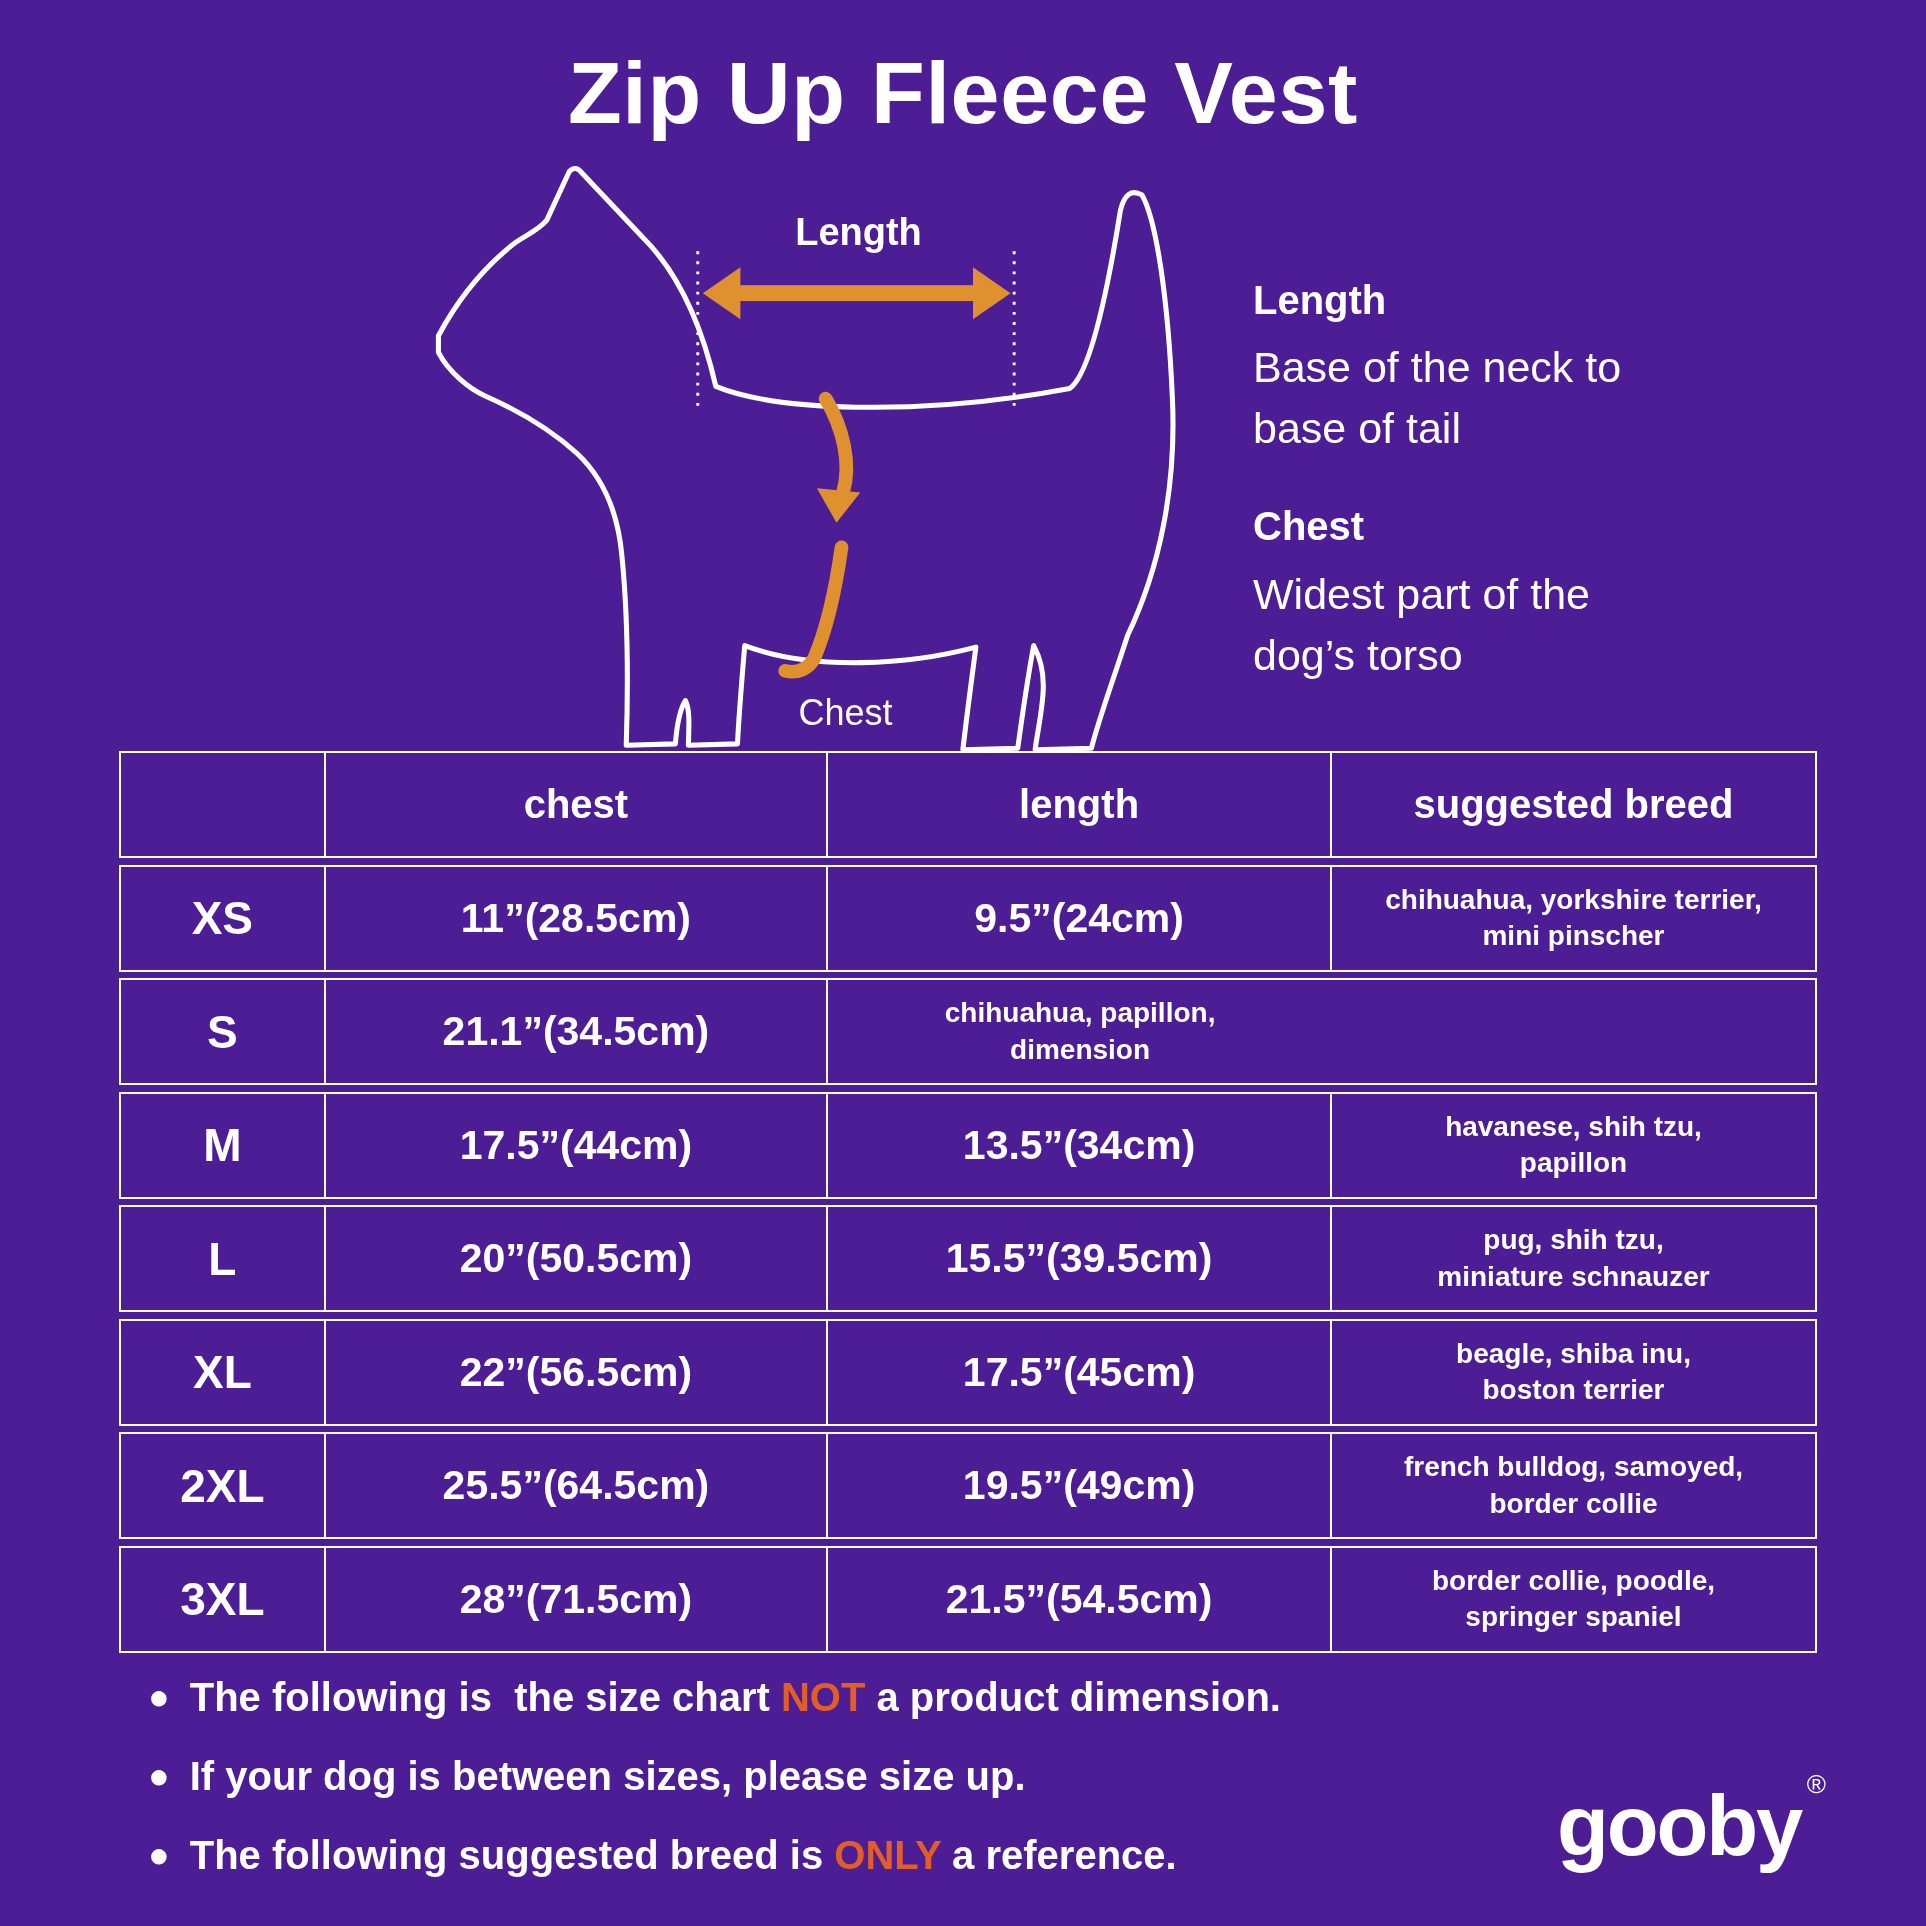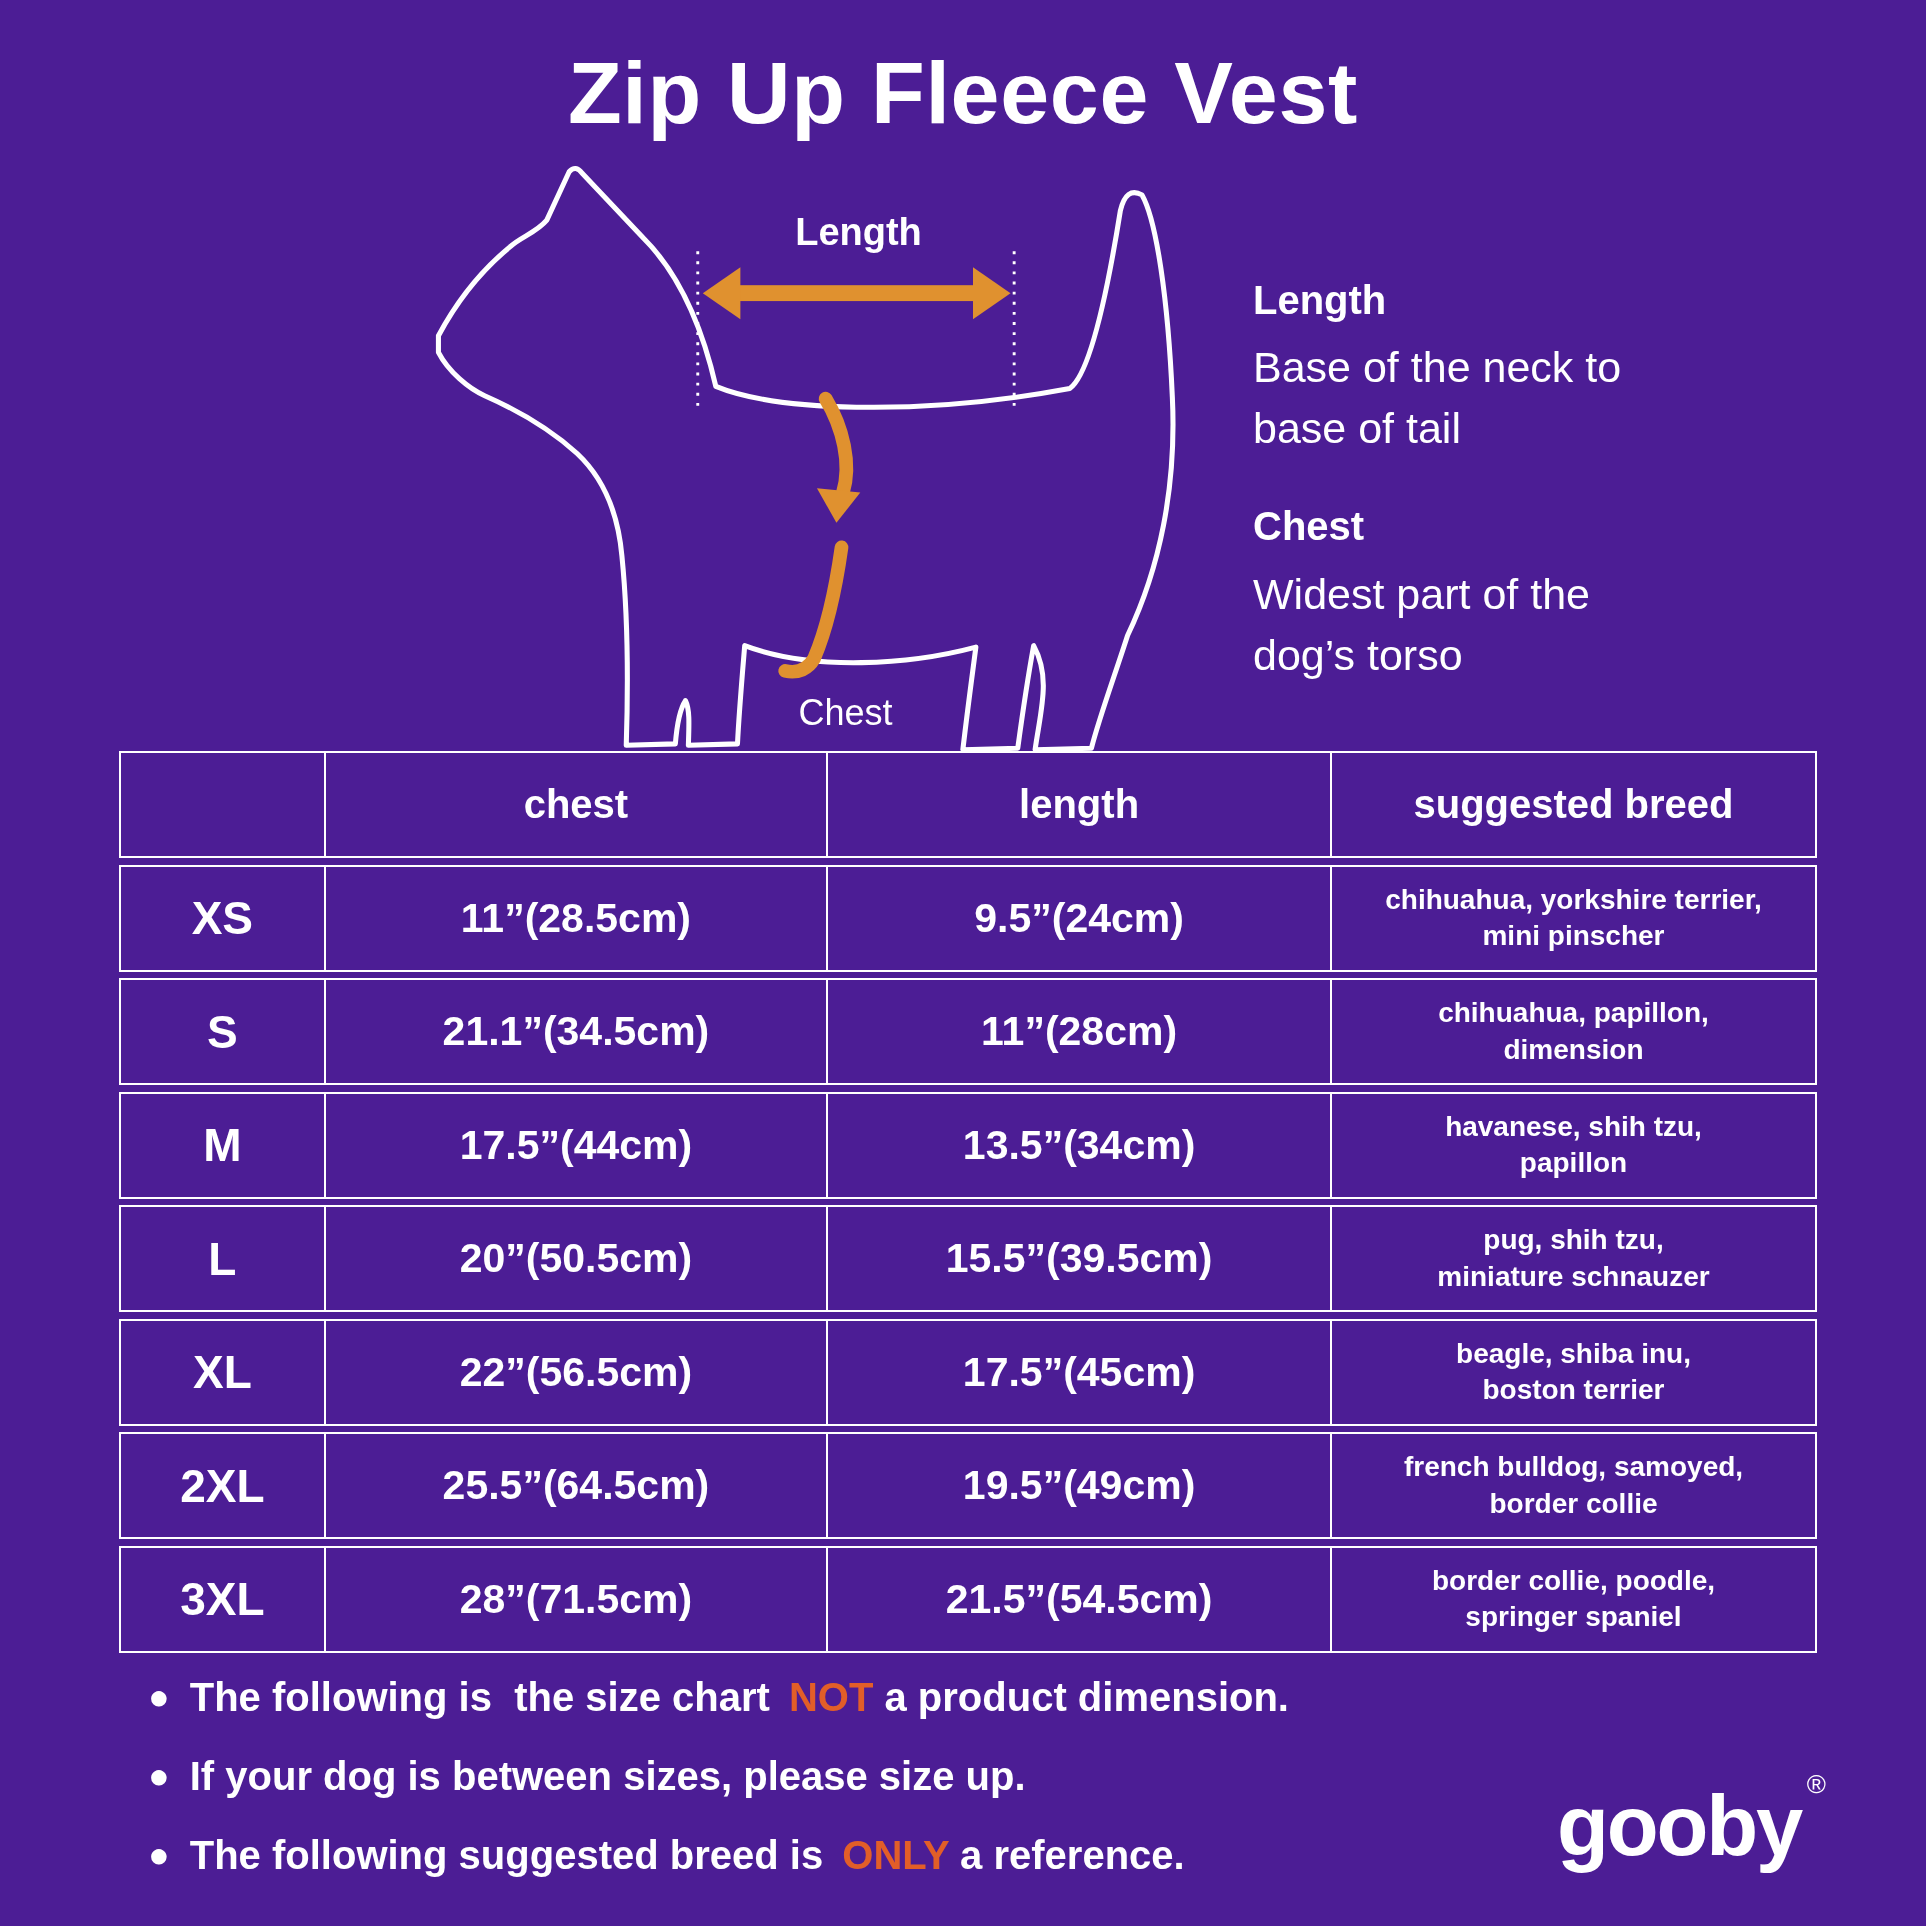--- a/index.html
+++ b/index.html
@@ -71,21 +71,21 @@
   
   .notes { position:absolute; left:148px; top:1675px; width:1445px; }
   .note {
     display:flex; align-items:flex-start;
     font-size:40px; font-weight:700; color:#fff;
     margin-bottom:34px;
     white-space:pre-wrap;
   }
   .note-bullet { font-size:36px; margin-right:20px; line-height:1.2; }
   .note-text span { white-space:pre-wrap; }
-  .hl { color:#e25e28;margin-left:8px; }
+  .hl { color:#e25e28; }
 
   
   .logo {
     position:absolute; right:100px; top:1769px;
     font-size:85px; font-weight:700; letter-spacing:-2.2px;
     color:#fff;
   }
   .logo .reg { font-size:26px; font-weight:400; vertical-align:62px; letter-spacing:0; margin-left:5.8px; }
 </style>
 </head>
@@ -172,21 +172,20 @@
       <div class="tcell c-size">XS</div>
       <div class="tcell c-meas">11”(28.5cm)</div>
       <div class="tcell c-meas">9.5”(24cm)</div>
       <div class="tcell c-breed">chihuahua, yorkshire terrier,
 mini pinscher</div>
     </div>
 
     <div class="trow">
       <div class="tcell c-size">S</div>
       <div class="tcell c-meas">21.1”(34.5cm)</div>
-      <div class="tcell c-meas">11”(28cm)</div>
       <div class="tcell c-breed">chihuahua, papillon,
 dimension</div>
     </div>
 
     <div class="trow">
       <div class="tcell c-size">M</div>
       <div class="tcell c-meas">17.5”(44cm)</div>
       <div class="tcell c-meas">13.5”(34cm)</div>
       <div class="tcell c-breed">havanese, shih tzu,
 papillon</div>

